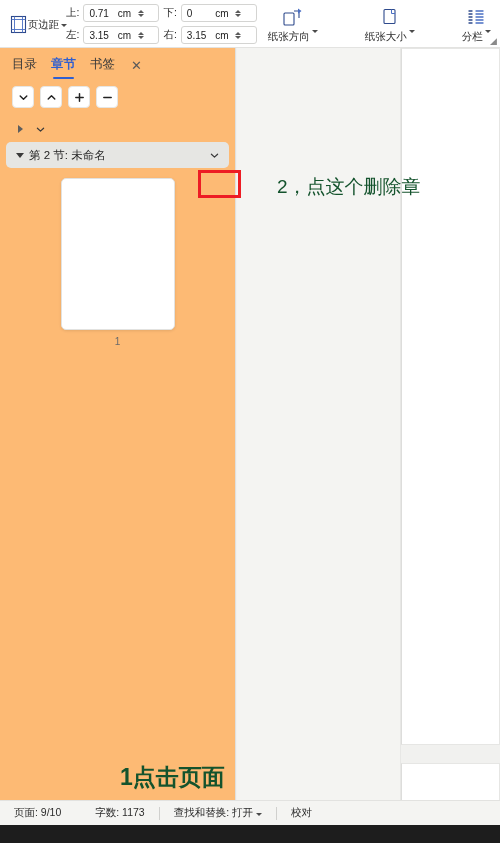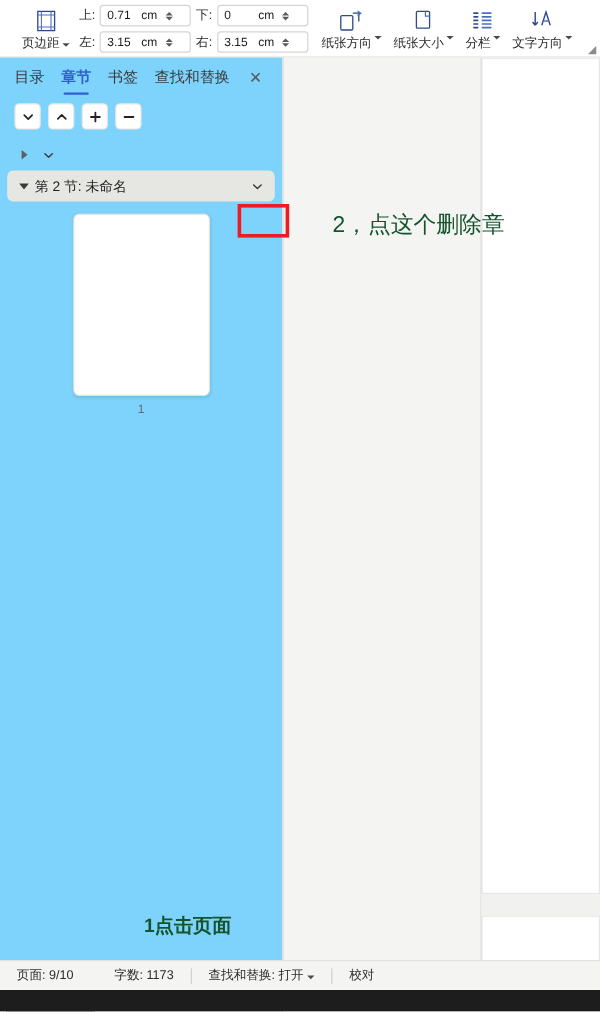--- a/index.html
+++ b/index.html
@@ -32,21 +32,21 @@
   }
 
   
   .margins-group {
     display: flex;
     align-items: stretch;
     padding-left: 10px;
   }
   .margins-icon-wrap {
     display: flex;
-    flex-direction: column;
+    flex-direction: row;
     align-items: center;
     justify-content: center;
     width: 56px;
     height: 48px;
   }
   .margins-dropdown-label {
     font-size: 10.5px;
     color: #2b2b2b;
     line-height: 13px;
     white-space: nowrap;
@@ -113,20 +113,21 @@
 
   
   .rib-btn {
     display: flex;
     flex-direction: column;
     align-items: center;
     justify-content: center;
     height: 48px;
     padding: 0 5px;
     cursor: default;
+    margin-left: 37px;
   }
   .rib-btn .ic {
     height: 24px;
     display: flex;
     align-items: center;
     justify-content: center;
   }
   .rib-btn .tx {
     font-size: 10.5px;
     color: #2b2b2b;
@@ -151,21 +152,21 @@
     font-size: 9px;
     color: #8a8a8a;
     line-height: 9px;
   }
 
   
   .nav-panel {
     position: absolute;
     left: 0; top: 48px;
     width: 236px; height: 795px;
-    background: #7dd3fc;
+    background: #fdba74;
     border-right: 1px solid #e0e0de;
   }
   .nav-tabs {
     display: flex;
     align-items: center;
     gap: 14px;
     height: 34px;
     padding: 0 12px;
   }
   .nav-tab {
@@ -317,21 +318,21 @@
   #doc-page-2 { top: 715px; height: 68px; }
 
   
   .anno-text {
     position: absolute;
     color: #14532d;
     white-space: nowrap;
     font-family: Liberation Sans, sans-serif;
   }
   #anno-2 { left: 277px; top: 174px; font-size: 19px; }
-  #anno-1 { left: 120px; top: 762px; font-size: 16px; font-weight: bold; }
+  #anno-1 { left: 120px; top: 762px; font-size: 23px; font-weight: bold; }
 
   
   .status-bar {
     position: absolute;
     left: 0; bottom: 18px;
     width: 500px; height: 25px;
     background: #f4f4f2;
     border-top: 1px solid #e2e2e0;
     display: flex;
     align-items: center;
@@ -502,21 +503,20 @@
     <div class="doc-page" id="doc-page-1"></div>
     <div class="doc-page" id="doc-page-2"></div>
   </div>
 
   <div class="nav-panel">
 
     <div class="nav-tabs">
       <div class="nav-tab">目录</div>
       <div class="nav-tab active">章节</div>
       <div class="nav-tab">书签</div>
-      <div class="nav-tab">查找和替换</div>
       <div class="nav-close">✕</div>
     </div>
 
     <div class="nav-toolbar">
       <div class="nav-tool-btn">
         <svg width="11" height="11" viewBox="0 0 11 11">
           <path d="M2.2 4 L5.5 7.3 L8.8 4" fill="none" stroke="#222" stroke-width="1.4" stroke-linecap="round" stroke-linejoin="round"></path>
         </svg>
       </div>
       <div class="nav-tool-btn">

